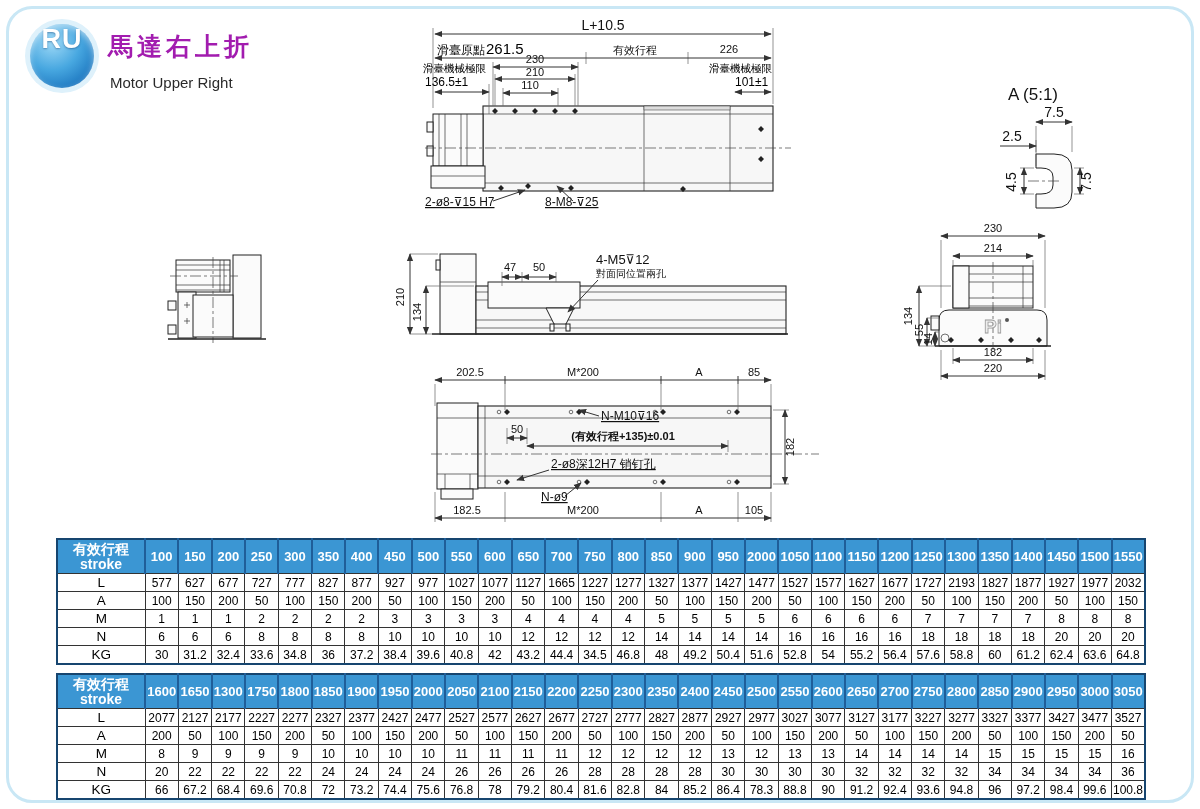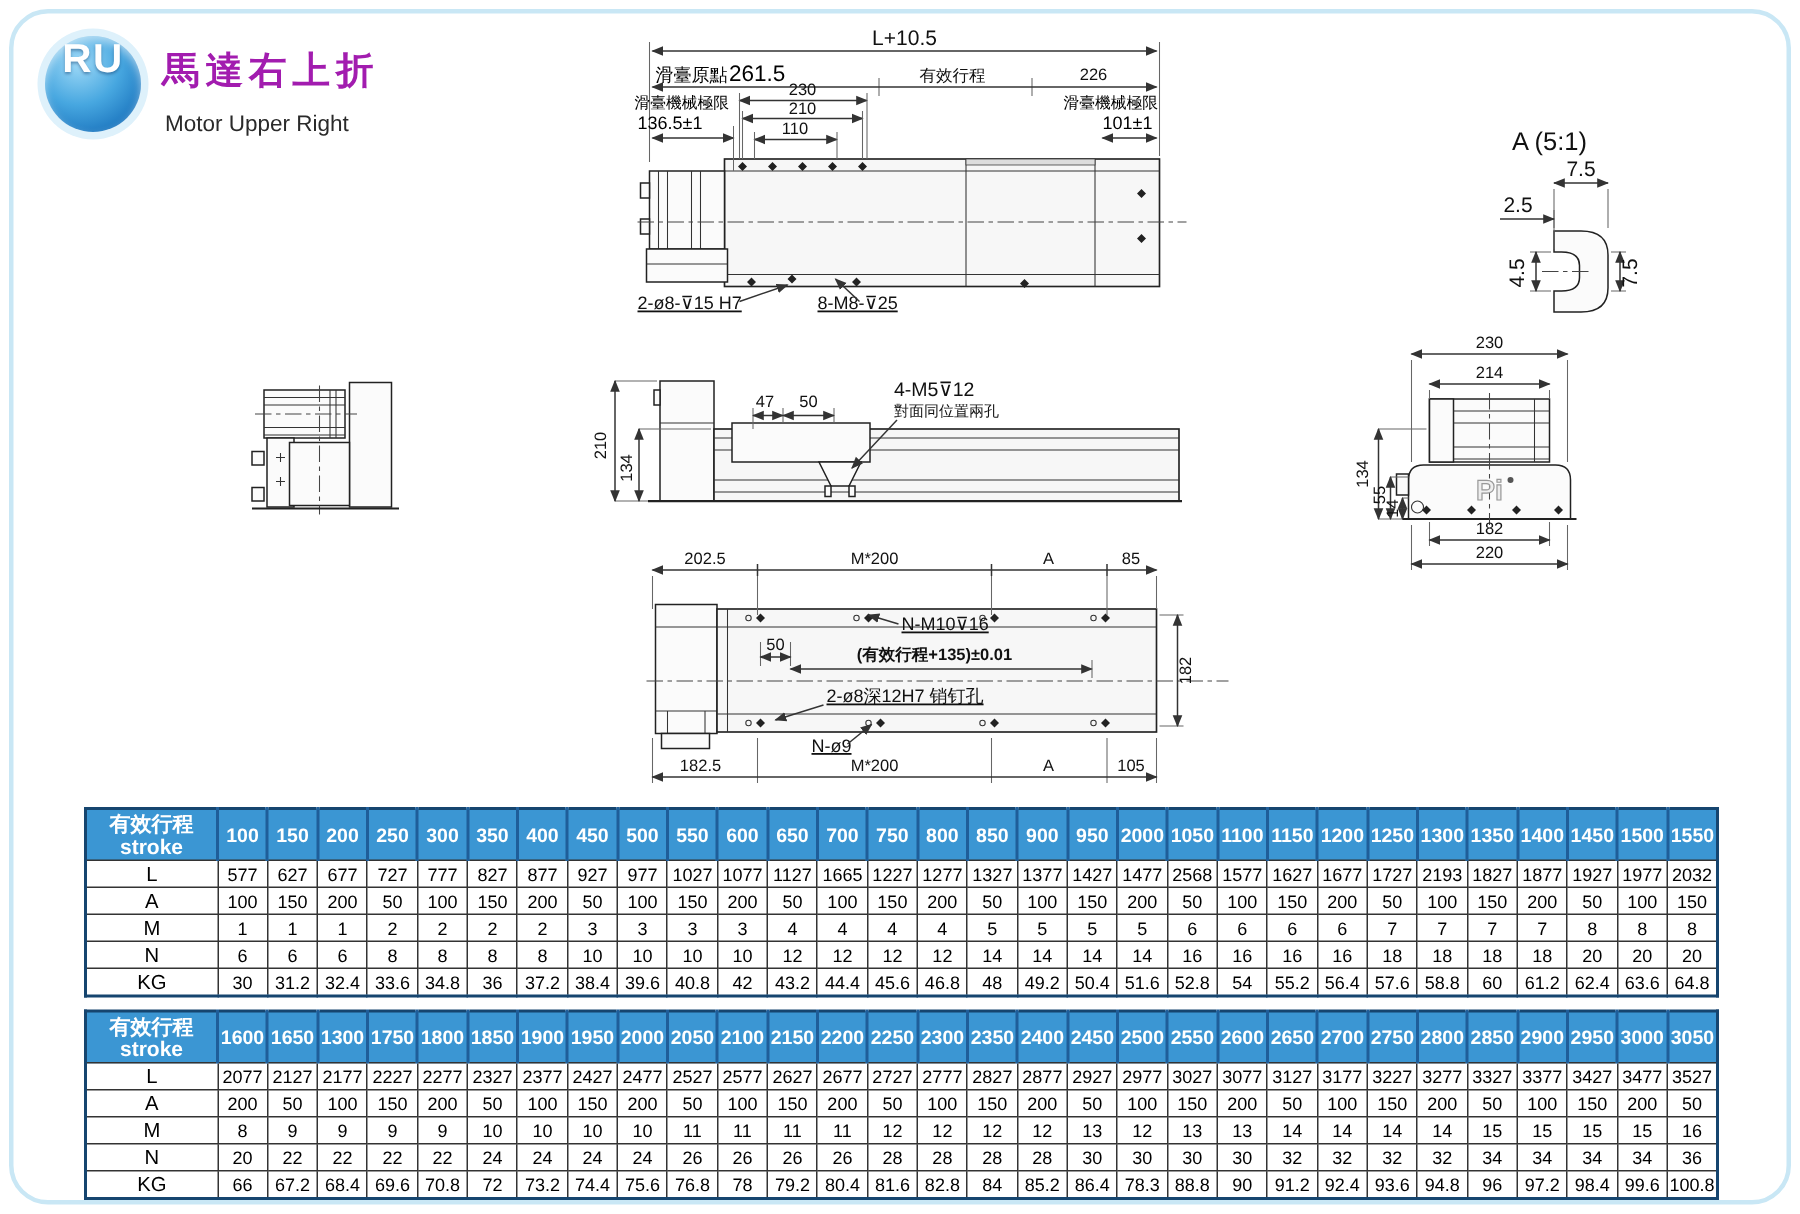--- a/index.html
+++ b/index.html
@@ -334,21 +334,21 @@
             <td>1027</td>
             <td>1077</td>
             <td>1127</td>
             <td>1665</td>
             <td>1227</td>
             <td>1277</td>
             <td>1327</td>
             <td>1377</td>
             <td>1427</td>
             <td>1477</td>
-            <td>2568</td>
+            <td>1527</td>
             <td>1577</td>
             <td>1627</td>
             <td>1677</td>
             <td>1727</td>
             <td>2193</td>
             <td>1827</td>
             <td>1877</td>
             <td>1927</td>
             <td>1977</td>
             <td>2032</td>
@@ -460,21 +460,21 @@
             <td>33.6</td>
             <td>34.8</td>
             <td>36</td>
             <td>37.2</td>
             <td>38.4</td>
             <td>39.6</td>
             <td>40.8</td>
             <td>42</td>
             <td>43.2</td>
             <td>44.4</td>
-            <td>45.6</td>
+            <td>34.5</td>
             <td>46.8</td>
             <td>48</td>
             <td>49.2</td>
             <td>50.4</td>
             <td>51.6</td>
             <td>52.8</td>
             <td>54</td>
             <td>55.2</td>
             <td>56.4</td>
             <td>57.6</td>

